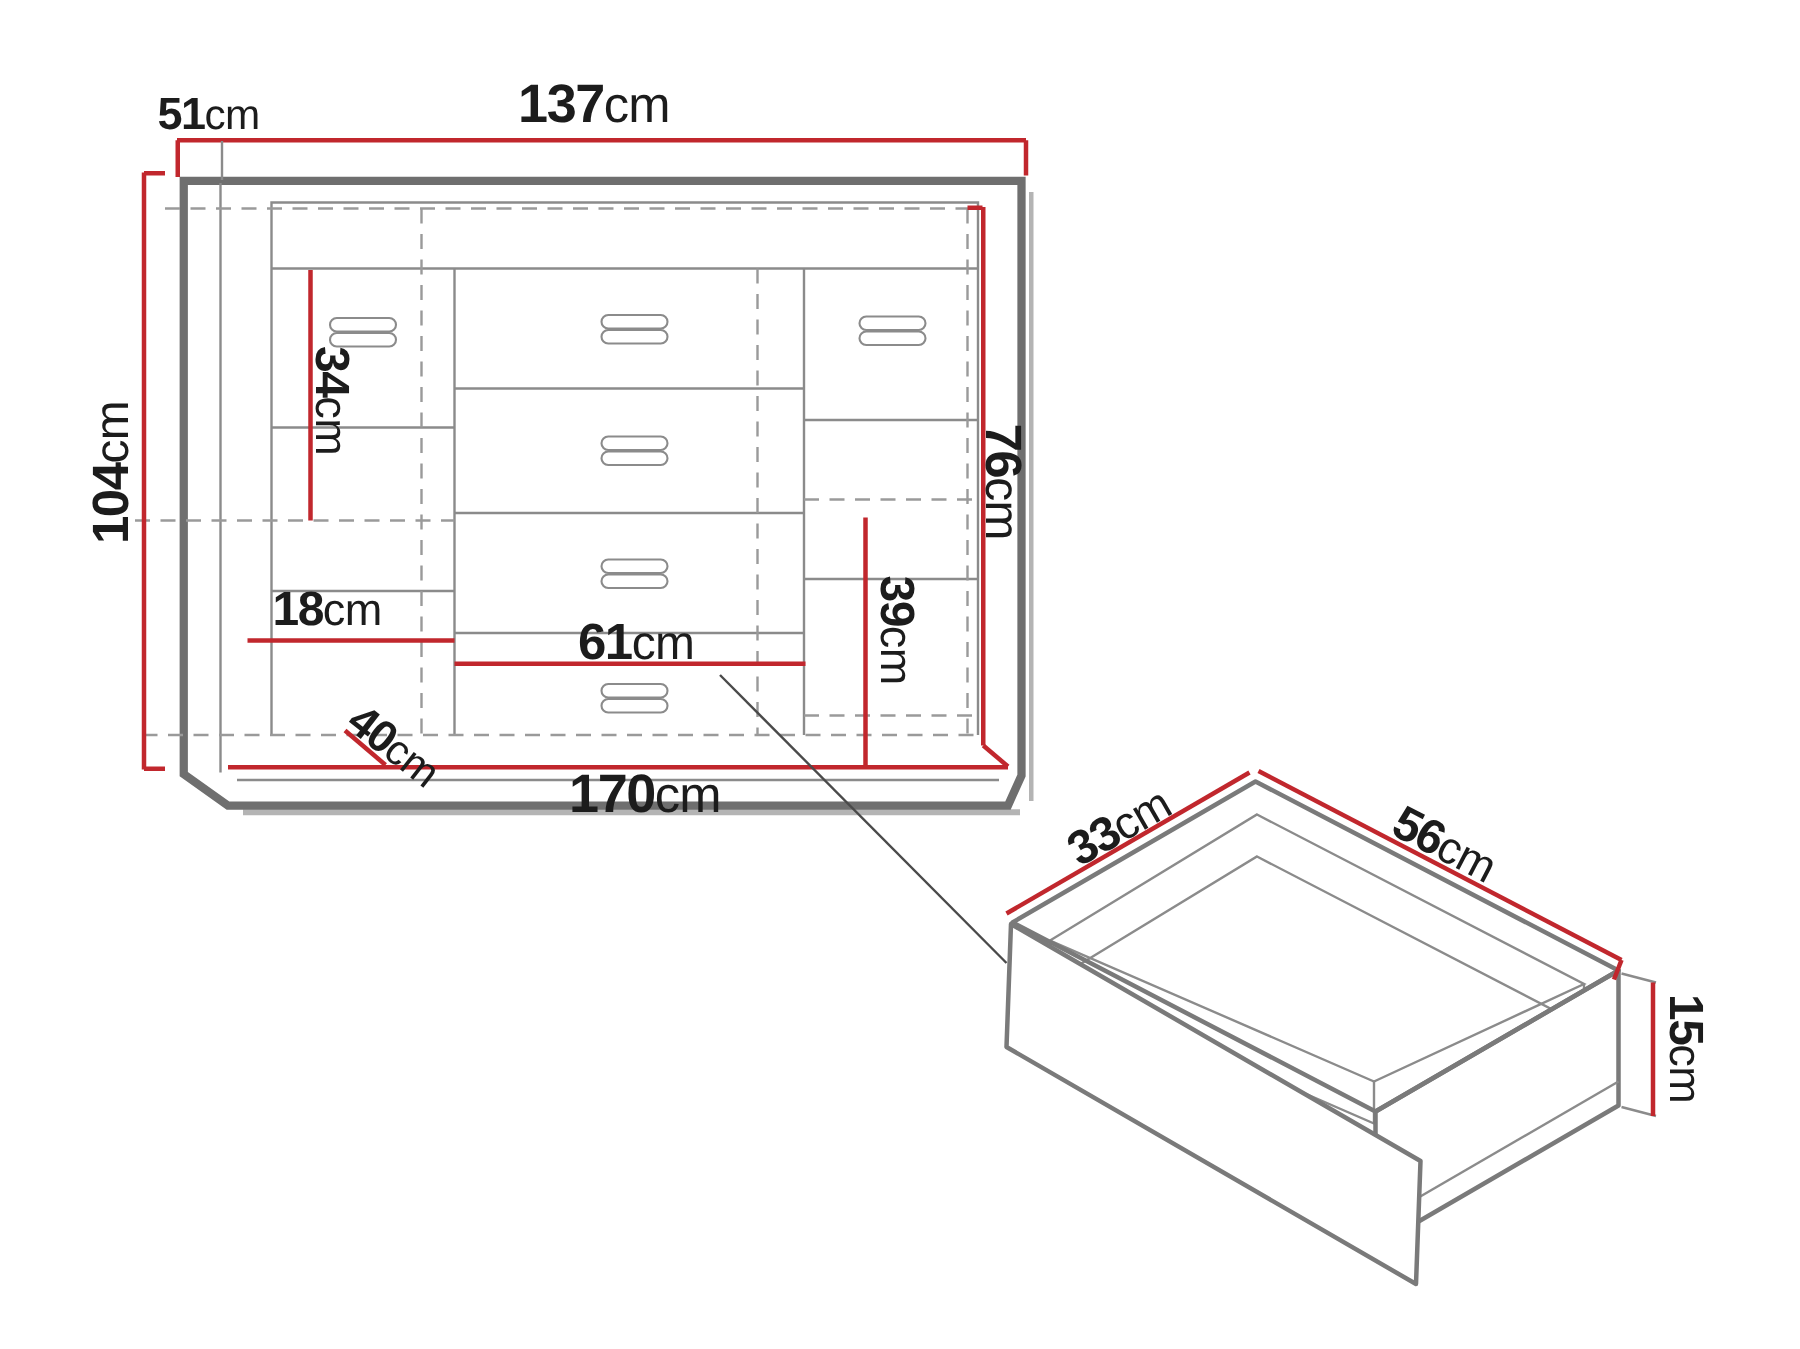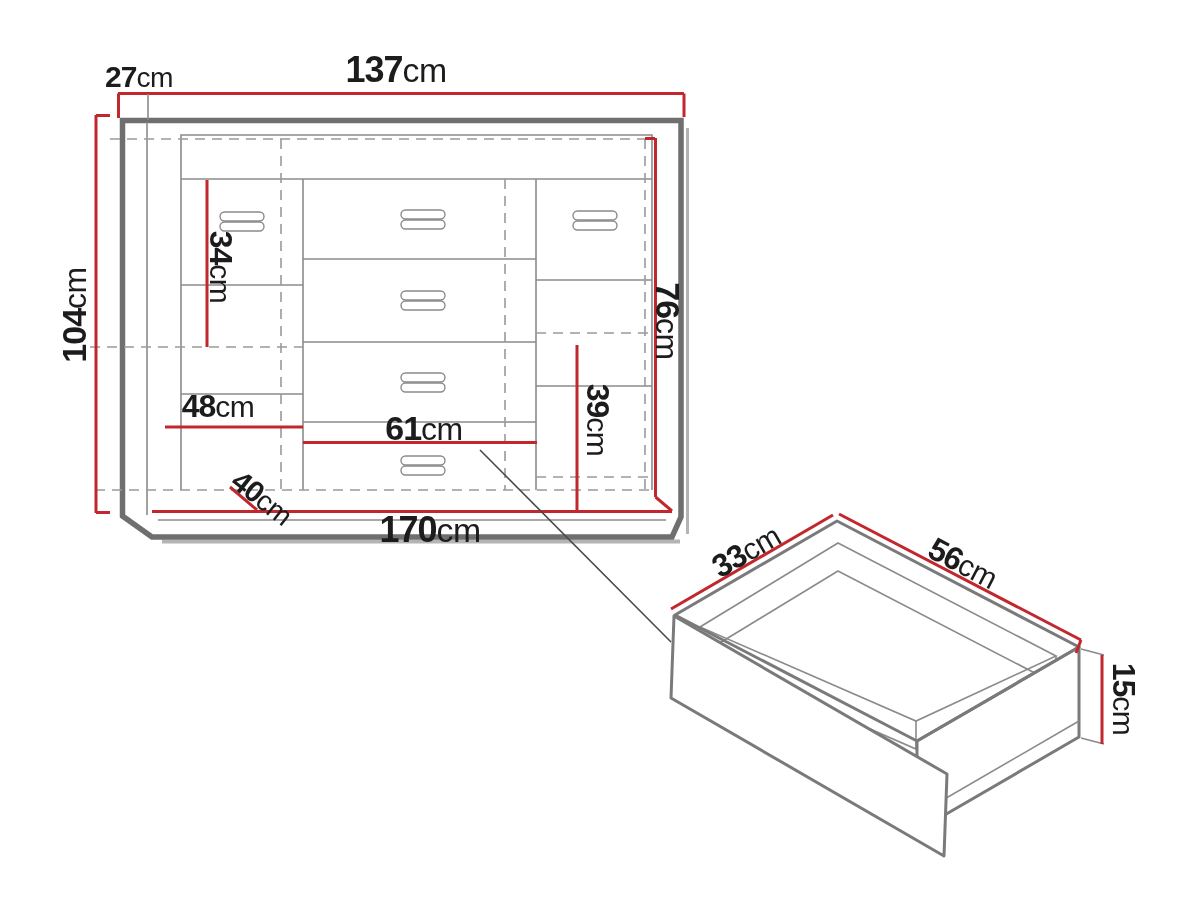--- a/index.html
+++ b/index.html
@@ -153,41 +153,41 @@
 
       <g>
         <line class="thin" x1="1081" y1="649" x2="1104" y2="655"></line>
         <line class="thin" x1="1081" y1="738" x2="1104" y2="744"></line>
         <line class="red" x1="1102" y1="655" x2="1102" y2="744"></line>
       </g>
     </g>
   </svg>
 
   <div class="dim" style="left:139px;top:77px;font-size:30px;">
-    <b>27</b><span class="u">cm</span>
+    <b>51</b><span class="u">cm</span>
   </div>
 
   <div class="dim" style="left:396px;top:70px;font-size:36px;text-align:right;">
     <b>137</b><span class="u">cm</span>
   </div>
 
   <div class="dim" style="left:74px;top:315px;font-size:34px;--rot:-90deg;">
     <b>104</b><span class="u">cm</span>
   </div>
 
   <div class="dim" style="left:221px;top:267px;font-size:32px;--rot:90deg;">
     <b>34</b><span class="u">cm</span>
   </div>
 
   <div class="dim" style="left:668px;top:321px;font-size:34px;--rot:90deg;">
     <b>76</b><span class="u">cm</span>
   </div>
 
   <div class="dim" style="left:218px;top:406px;font-size:32px;">
-    <b>48</b><span class="u">cm</span>
+    <b>18</b><span class="u">cm</span>
   </div>
 
   <div class="dim" style="left:424px;top:428px;font-size:34px;">
     <b>61</b><span class="u">cm</span>
   </div>
 
   <div class="dim" style="left:598px;top:420px;font-size:32px;--rot:90deg;">
     <b>39</b><span class="u">cm</span>
   </div>
 

